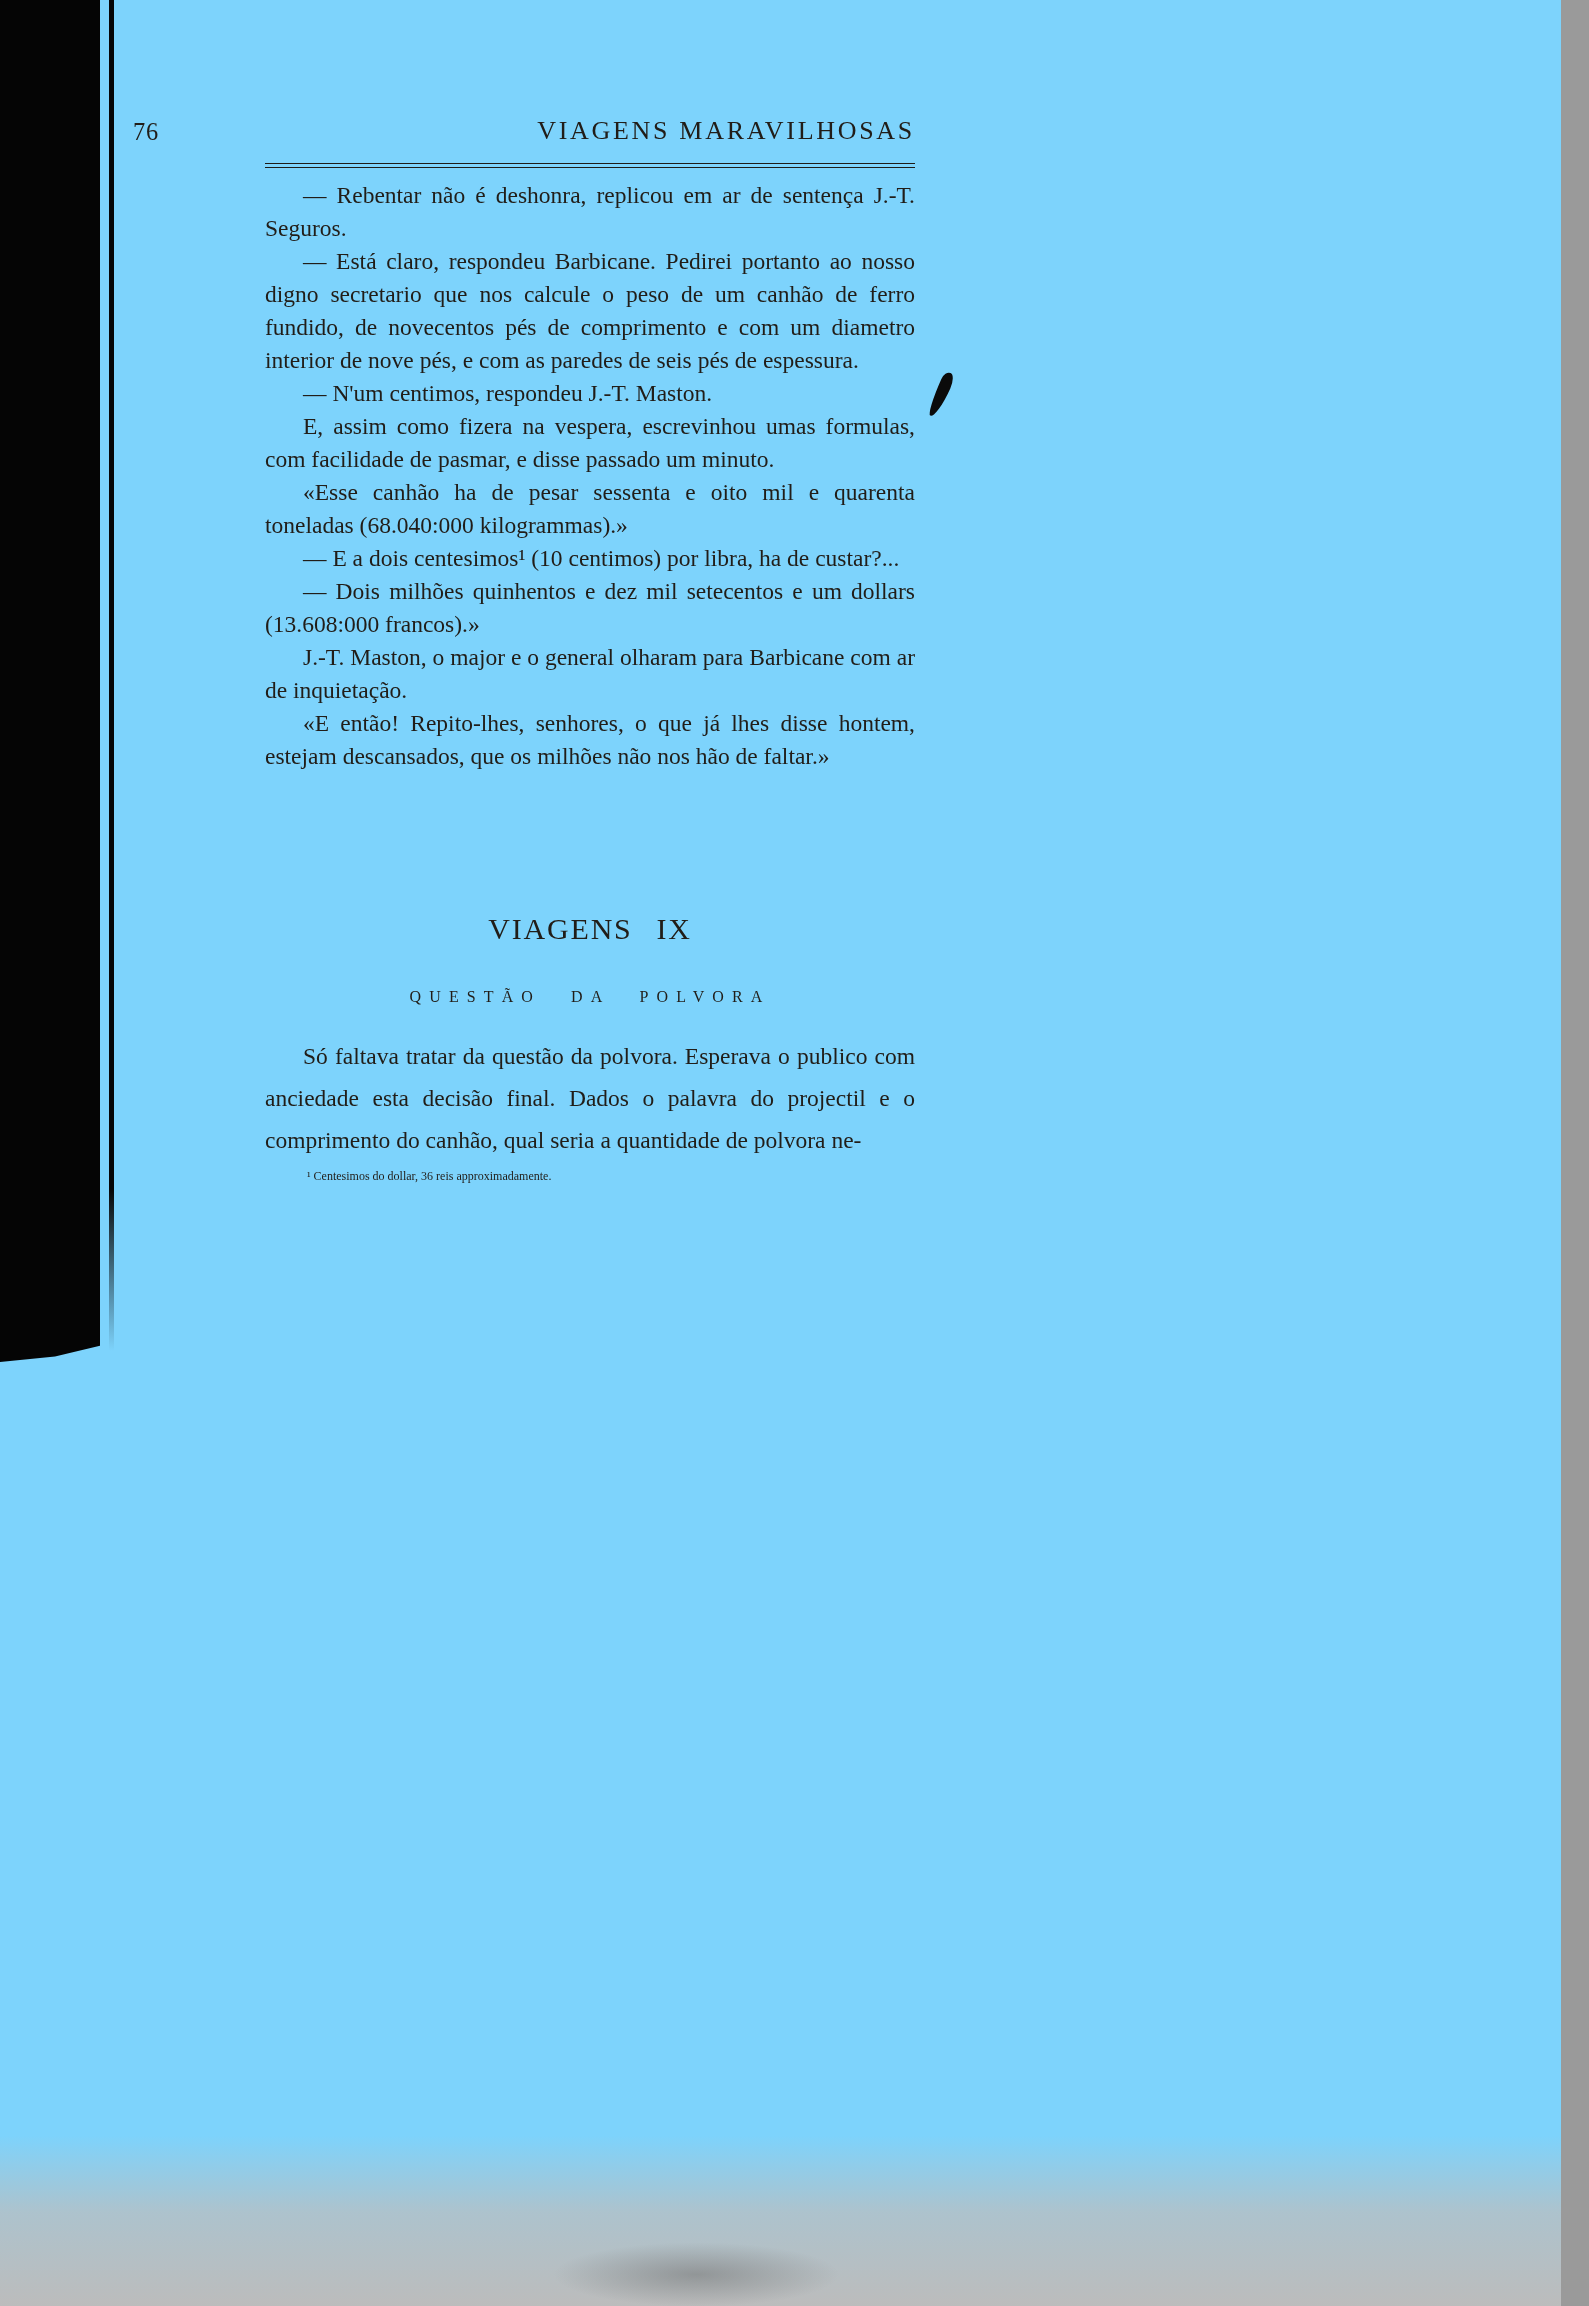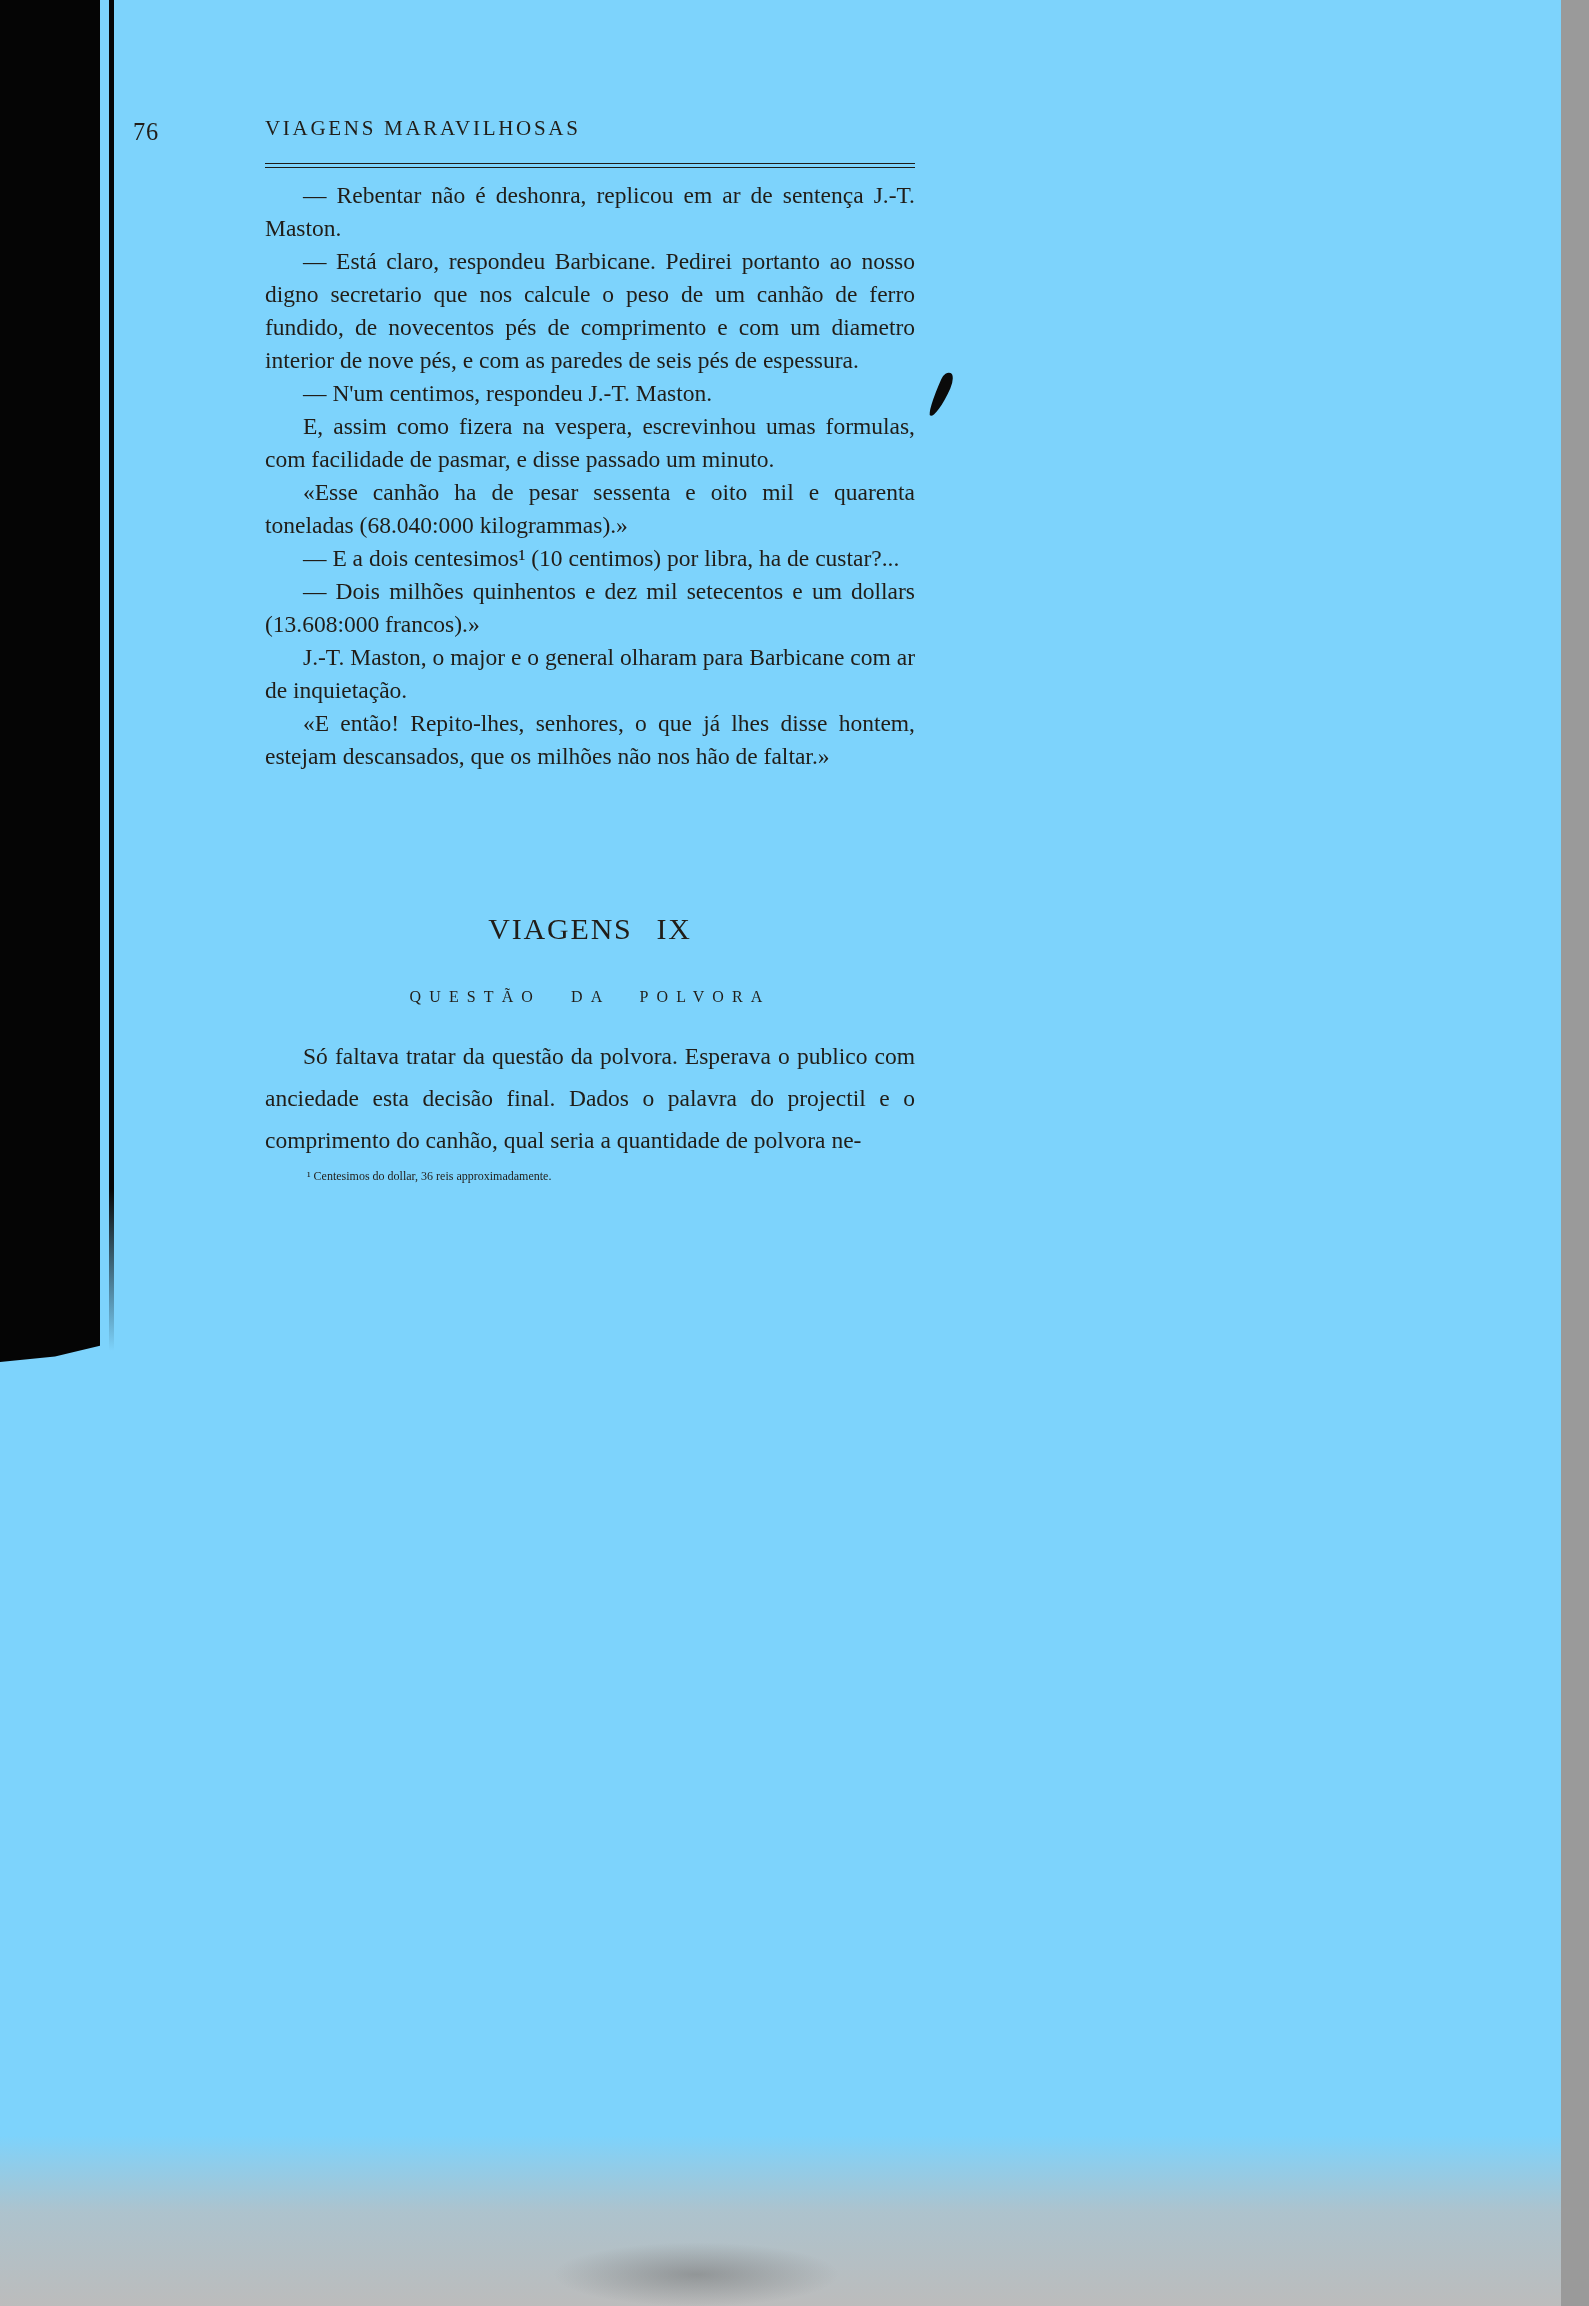--- a/index.html
+++ b/index.html
@@ -69,22 +69,22 @@
 
   .header { position: absolute; top: 116px; left: 0; width: 100%; }
   .folio {
     position: absolute;
     left: -132px; top: 1.8px;
     font-size: 24.4px;
     letter-spacing: 0.9px;
   }
   .running-title {
     display: block;
-    text-align: left;
-    font-size: 21px;
+    text-align: right;
+    font-size: 26px;
     letter-spacing: 2.7px;
   }
 
   .rule {
     position: absolute;
     top: 163px; left: 0;
     width: 100%;
     height: 2.7px;
     border-top: 1.8px solid #1d1b17;
     border-bottom: 0.9px solid #1d1b17;
@@ -155,21 +155,21 @@
   <div class="page-body">
 
     <div class="header">
       <span class="folio">76</span>
       <span class="running-title">VIAGENS MARAVILHOSAS</span>
     </div>
 
     <div class="rule"></div>
 
     <div class="text-block">
-      <p>— Rebentar não é deshonra, replicou em ar de sentença J.-T. Maston.</p>
+      <p>— Rebentar não é deshonra, replicou em ar de sentença J.-T. Seguros.</p>
       <p>— Está claro, respondeu Barbicane. Pedirei portanto ao nosso digno secretario que nos calcule o peso de um canhão de ferro fundido, de novecentos pés de comprimento e com um diametro interior de nove pés, e com as paredes de seis pés de espessura.</p>
       <p>— N'um centimos, respondeu J.-T. Maston.</p>
       <p>E, assim como fizera na vespera, escrevinhou umas formulas, com facilidade de pasmar, e disse passado um minuto.</p>
       <p>«Esse canhão ha de pesar sessenta e oito mil e quarenta toneladas (68.040:000 kilogrammas).»</p>
       <p>— E a dois centesimos¹ (10 centimos) por libra, ha de custar?...</p>
       <p>— Dois milhões quinhentos e dez mil setecentos e um dollars (13.608:000 francos).»</p>
       <p>J.-T. Maston, o major e o general olharam para Barbicane com ar de inquietação.</p>
       <p>«E então! Repito-lhes, senhores, o que já lhes disse hontem, estejam descansados, que os milhões não nos hão de faltar.»</p>
     </div>
 

